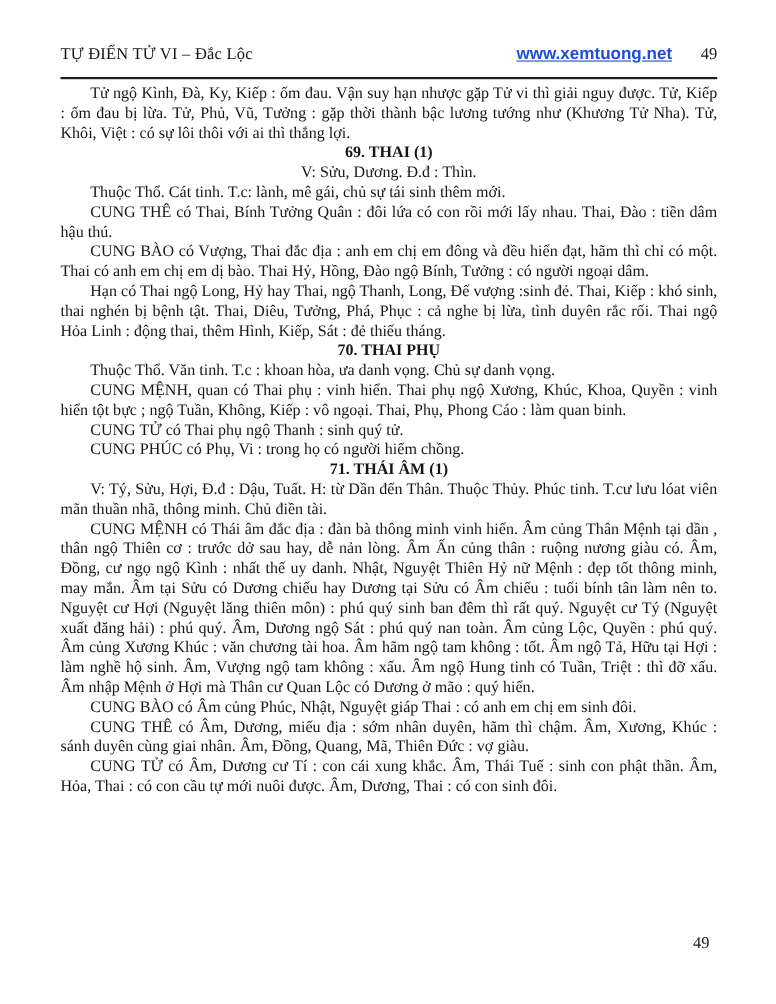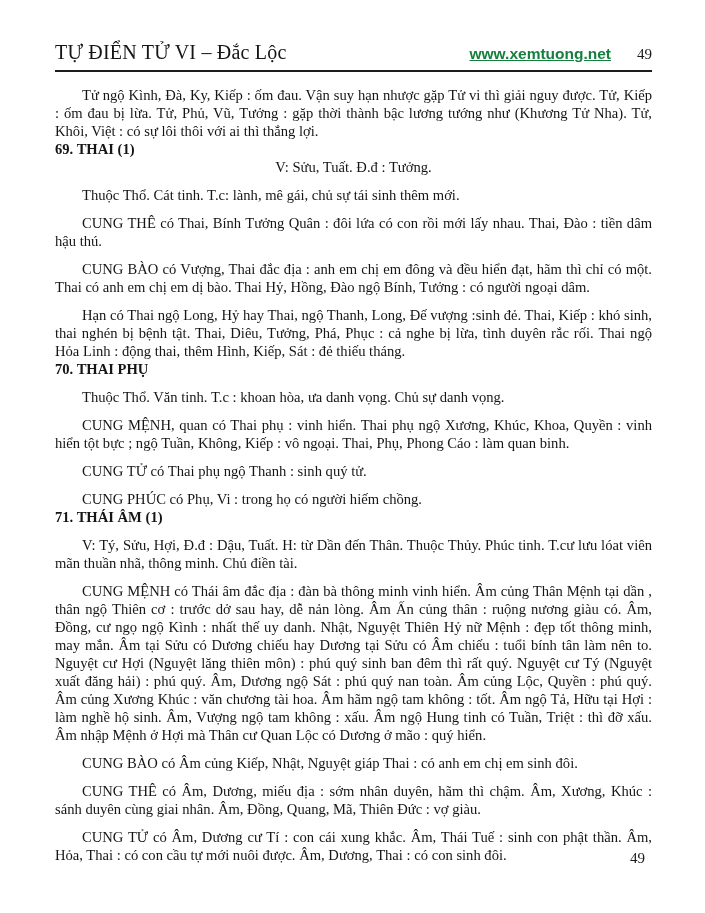--- a/index.html
+++ b/index.html
@@ -9,41 +9,41 @@
     font-family:"Liberation Serif", serif;
     color:#151515;
     -webkit-font-smoothing:antialiased;
   }
   .page { position:relative; width:705px; height:913px; overflow:hidden; background:#fff; }
 
   .header {
     position:absolute; left:55px; top:41px; width:597px;
     display:flex; align-items:baseline;
   }
-  .header-title { font-size:20px; letter-spacing:0.2px; }
+  .header-title { font-size:15px; letter-spacing:0.2px; }
   .header-right { margin-left:auto; display:flex; align-items:baseline; gap:26px; }
   .website {
     font-family:"Liberation Sans", sans-serif;
     font-weight:bold; font-size:15.5px;
-    color:#15803d; text-decoration:underline; cursor:pointer;
+    color:#1d4ed8; text-decoration:underline; cursor:pointer;
   }
   .header-pagenum { font-size:15px; color:#1a1a1a; }
 
   .hrule {
     position:absolute; left:55px; top:70px; width:597px; height:2px;
     background:#1c1c1c;
   }
 
   .body-text {
     position:absolute; left:55px; top:76px; width:597px;
     font-size:14.6px; line-height:18px;
     text-align:justify;
   }
-  .para  { text-indent:27px;margin-top:10px; }
-  .heading { font-weight:bold; text-indent:0; }
+  .para  { text-indent:27px; }
+  .heading { text-align:center; font-weight:bold; text-indent:0; }
   .centerline { text-align:center; text-indent:0; }
 
   .footer-pagenum {
     position:absolute; left:55px; top:850px; width:590px;
     text-align:right; font-size:15px; color:#1a1a1a;
   }
 </style>
 </head>
 <body>
 
@@ -55,33 +55,33 @@
       <a class="website">www.xemtuong.net</a>
       <span class="header-pagenum">49</span>
     </span>
   </div>
 
   <div class="hrule"></div>
 
   <div class="body-text">
     <div class="para">Tử ngộ Kình, Đà, Ky, Kiếp : ốm đau. Vận suy hạn nhược gặp Tử vi thì giải nguy được. Tử, Kiếp : ốm đau bị lừa. Tử, Phủ, Vũ, Tưởng : gặp thời thành bậc lương tướng như (Khương Tử Nha). Tử, Khôi, Việt : có sự lôi thôi với ai thì thắng lợi.</div>
     <div class="heading">69. THAI (1)</div>
-    <div class="centerline">V: Sửu, Tuất. Đ.đ : Tưởng.</div>
+    <div class="centerline">V: Sửu, Dương. Đ.đ : Thìn.</div>
     <div class="para">Thuộc Thổ. Cát tinh. T.c: lành, mê gái, chủ sự tái sinh thêm mới.</div>
     <div class="para">CUNG THÊ có Thai, Bính Tưởng Quân : đôi lứa có con rồi mới lấy nhau. Thai, Đào : tiền dâm hậu thú.</div>
     <div class="para">CUNG BÀO có Vượng, Thai đắc địa : anh em chị em đông và đều hiển đạt, hãm thì chỉ có một. Thai có anh em chị em dị bào. Thai Hỷ, Hồng, Đào ngộ Bính, Tưởng : có người ngoại dâm.</div>
     <div class="para">Hạn có Thai ngộ Long, Hỷ hay Thai, ngộ Thanh, Long, Đế vượng :sinh đẻ. Thai, Kiếp : khó sinh, thai nghén bị bệnh tật. Thai, Diêu, Tưởng, Phá, Phục : cả nghe bị lừa, tình duyên rắc rối. Thai ngộ Hỏa Linh : động thai, thêm Hình, Kiếp, Sát : đẻ thiếu tháng.</div>
     <div class="heading">70. THAI PHỤ</div>
     <div class="para">Thuộc Thổ. Văn tinh. T.c : khoan hòa, ưa danh vọng. Chủ sự danh vọng.</div>
     <div class="para">CUNG MỆNH, quan có Thai phụ : vinh hiển. Thai phụ ngộ Xương, Khúc, Khoa, Quyền : vinh hiển tột bực ; ngộ Tuần, Không, Kiếp : vô ngoại. Thai, Phụ, Phong Cáo : làm quan binh.</div>
     <div class="para">CUNG TỬ có Thai phụ ngộ Thanh : sinh quý tử.</div>
     <div class="para">CUNG PHÚC có Phụ, Vi : trong họ có người hiếm chồng.</div>
     <div class="heading">71. THÁI ÂM (1)</div>
     <div class="para">V: Tý, Sửu, Hợi, Đ.đ : Dậu, Tuất. H: từ Dần đến Thân. Thuộc Thủy. Phúc tinh. T.cư lưu lóat viên mãn thuần nhã, thông minh. Chủ điền tài.</div>
     <div class="para">CUNG MỆNH có Thái âm đắc địa : đàn bà thông minh vinh hiển. Âm củng Thân Mệnh tại dần , thân ngộ Thiên cơ : trước dở sau hay, dễ nản lòng. Âm Ấn củng thân : ruộng nương giàu có. Âm, Đồng, cư ngọ ngộ Kình : nhất thế uy danh. Nhật, Nguyệt Thiên Hỷ nữ Mệnh : đẹp tốt thông minh, may mắn. Âm tại Sửu có Dương chiếu hay Dương tại Sửu có Âm chiếu : tuổi bính tân làm nên to. Nguyệt cư Hợi (Nguyệt lăng thiên môn) : phú quý sinh ban đêm thì rất quý. Nguyệt cư Tý (Nguyệt xuất đăng hải) : phú quý. Âm, Dương ngộ Sát : phú quý nan toàn. Âm củng Lộc, Quyền : phú quý. Âm củng Xương Khúc : văn chương tài hoa. Âm hãm ngộ tam không : tốt. Âm ngộ Tả, Hữu tại Hợi : làm nghề hộ sinh. Âm, Vượng ngộ tam không : xấu. Âm ngộ Hung tinh có Tuần, Triệt : thì đỡ xấu. Âm nhập Mệnh ở Hợi mà Thân cư Quan Lộc có Dương ở mão : quý hiển.</div>
-    <div class="para">CUNG BÀO có Âm củng Kiếp, Nhật, Nguyệt giáp Thai : có anh em chị em sinh đôi.</div>
+    <div class="para">CUNG BÀO có Âm củng Phúc, Nhật, Nguyệt giáp Thai : có anh em chị em sinh đôi.</div>
     <div class="para">CUNG THÊ có Âm, Dương, miếu địa : sớm nhân duyên, hãm thì chậm. Âm, Xương, Khúc : sánh duyên  cùng giai nhân. Âm, Đồng, Quang, Mã, Thiên Đức : vợ giàu.</div>
     <div class="para">CUNG TỬ có Âm, Dương cư Tí : con cái xung khắc. Âm, Thái Tuế : sinh con phật thần. Âm, Hỏa, Thai : có con cầu tự mới nuôi được. Âm, Dương, Thai : có con sinh đôi.</div>
   </div>
 
   <div class="footer-pagenum">49</div>
 
 </div>
 
 </body></html>

